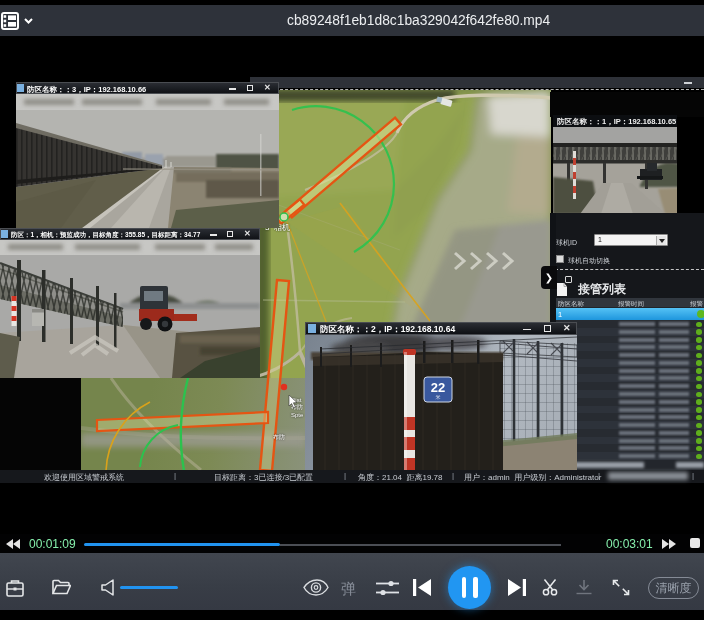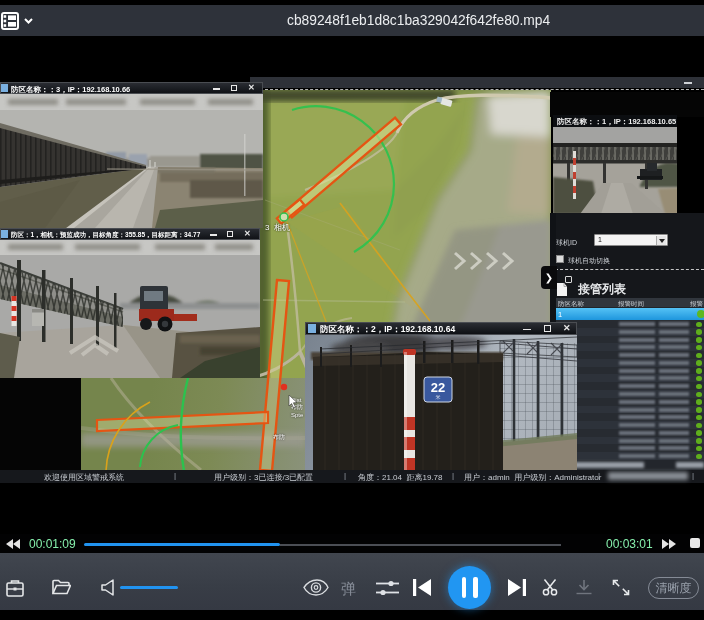--- a/index.html
+++ b/index.html
@@ -123,21 +123,21 @@
     <div class="abs" style="left:265px;top:145px;color:#fff;font-size:8px;text-shadow:0 0 2px #000;">3&nbsp;&nbsp;相机</div>
     <div class="abs" style="left:291px;top:320px;color:#fff;font-size:6px;text-shadow:0 0 2px #000;">Dist<br>布防<br>Spte</div>
     <div class="abs" style="left:273px;top:356px;color:#fff;font-size:6px;text-shadow:0 0 2px #000;">布防</div>
 
     <svg class="abs" style="left:288px;top:318px;" width="10" height="14" viewBox="0 0 10 14">
       <path d="M1 0 L1 11 L3.6 8.6 L5.6 13 L7.4 12 L5.4 7.8 L9 7.6 Z" fill="#fff" stroke="#333" stroke-width="0.6"></path>
     </svg>
 
     <div class="abs" style="left:0;top:301px;width:81px;height:92px;background:#050505;"></div>
 
-    <div class="abs" style="left:0;top:5px;width:263px;height:131px;">
+    <div class="abs" style="left:16px;top:5px;width:263px;height:131px;">
       <div class="abs" style="left:0;top:0;width:263px;height:12px;background:linear-gradient(#2a2d33,#101216);border:1px solid #4a4d52;"></div>
       <div class="abs" style="left:1px;top:2px;width:7px;height:8px;background:#7ab0e0;"></div>
       <div class="abs" style="left:11px;top:2.5px;color:#fff;font-size:7.5px;font-weight:bold;">防区名称：：3，IP：192.168.10.66</div>
       <div class="abs" style="left:213px;top:6px;width:7px;height:1.6px;background:#e8e8e8;"></div>
       <div class="abs" style="left:231px;top:2.5px;width:6px;height:6px;border:1.2px solid #e8e8e8;"></div>
       <div class="abs" style="left:248px;top:0.5px;color:#e8e8e8;font-size:8px;font-weight:bold;">✕</div>
 
       <div class="abs" style="left:0;top:12px;width:263px;height:16px;background:#c7c7c4;"></div>
       <div class="abs" style="left:8px;top:17px;width:50px;height:6px;background:#8f8e87;filter:blur(2px);"></div>
       <div class="abs" style="left:66px;top:17px;width:60px;height:6px;background:#8f8e87;filter:blur(2px);"></div>
@@ -567,21 +567,21 @@
           <rect x="119" y="42" width="28" height="25" rx="3" fill="#39589e" stroke="#cfd6e2" stroke-width="1"></rect>
           <text x="133" y="57" font-family="Liberation Sans" font-size="13" font-weight="bold" fill="#fff" text-anchor="middle">22</text>
           <text x="133" y="64" font-family="Liberation Sans" font-size="5" fill="#dfe5ee" text-anchor="middle">米</text>
         </svg>
       </div>
     </div>
 
     <div class="abs" style="left:0;top:393px;width:704px;height:13px;background:#16181c;color:#c8ccd2;font-size:8px;">
       <div class="abs" style="left:44px;top:1.5px;">欢迎使用区域警戒系统</div>
       <div class="abs" style="left:174px;top:1px;color:#9aa0a8;">|</div>
-      <div class="abs" style="left:214px;top:1.5px;">用户级别：3已连接/3已配置</div>
+      <div class="abs" style="left:214px;top:1.5px;">目标距离：3已连接/3已配置</div>
       <div class="abs" style="left:344px;top:1px;color:#9aa0a8;">|</div>
       <div class="abs" style="left:358px;top:1.5px;">角度：21.04&nbsp;&nbsp;距离19.78</div>
       <div class="abs" style="left:452px;top:1px;color:#9aa0a8;">|</div>
       <div class="abs" style="left:464px;top:1.5px;">用户：admin&nbsp;&nbsp;用户级别：Administrator</div>
       <div class="abs" style="left:598px;top:1px;color:#9aa0a8;">|</div>
       <div class="abs" style="left:608px;top:2px;width:80px;height:8px;background:#8a8f96;filter:blur(2px);"></div>
       <div class="abs" style="left:692px;top:1px;color:#9aa0a8;">|</div>
     </div>
   </div>
 

